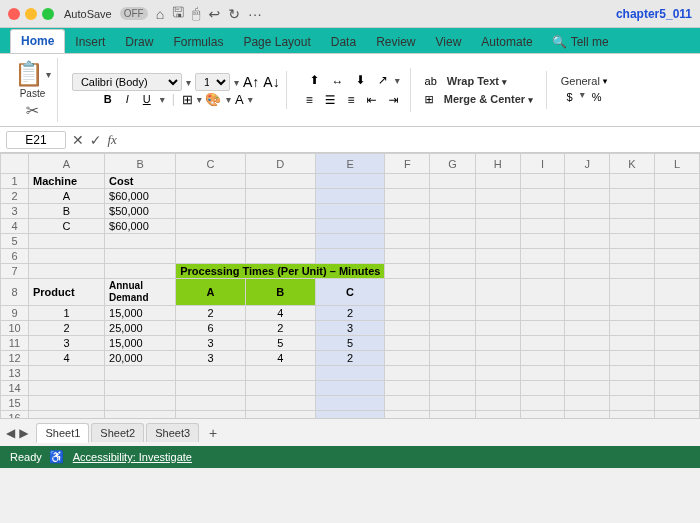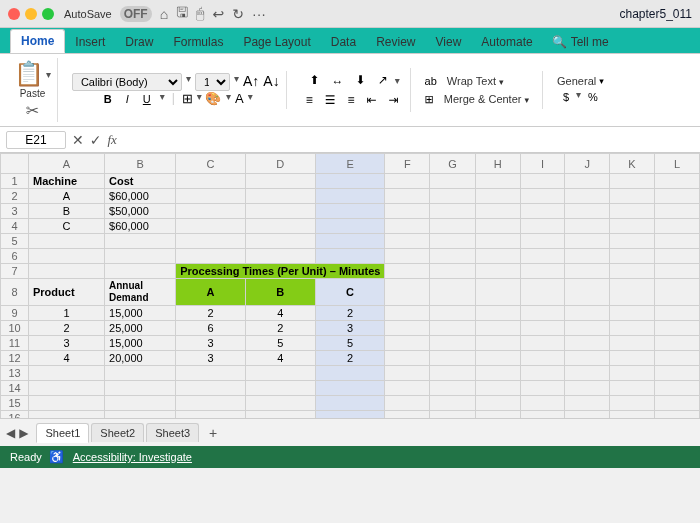--- a/index.html
+++ b/index.html
@@ -14,23 +14,23 @@
       padding: 0 8px;
       border-bottom: 1px solid #ccc;
     }
     .window-buttons { display: flex; gap: 5px; margin-right: 10px; }
     .win-btn { width: 12px; height: 12px; border-radius: 50%; border: none; cursor: pointer; }
     .win-btn.close { background: #ff5f57; }
     .win-btn.minimize { background: #ffbd2e; }
     .win-btn.maximize { background: #28c840; }
     .title-bar-center { flex: 1; display: flex; align-items: center; gap: 8px; font-size: 11px; color: #333; }
     .autosave-label { font-size: 11px; }
-    .autosave-toggle { background: #ccc; border-radius: 8px; padding: 1px 4px; font-size: 12px; color: #666; font-weight: bold; }
+    .autosave-toggle { background: #ccc; border-radius: 8px; padding: 1px 4px; font-size: 10px; color: #666; }
     .title-icon { font-size: 14px; color: #555; }
-    .title-filename { margin-left: auto; font-size: 12px; color: #0f172a; font-weight: 400; }
+    .title-filename { margin-left: auto; font-size: 12px; color: #1d4ed8; font-weight: 700; }
 
     
     .ribbon-tabs {
       background: #14b8a6;
       height: 26px;
       display: flex;
       align-items: flex-end;
       padding: 0 10px;
       border-bottom: 1px solid #ccc;
     }
@@ -57,31 +57,31 @@
       display: flex;
       align-items: center;
       gap: 8px;
       min-height: 60px;
     }
     .ribbon-group { display: flex; flex-direction: column; align-items: center; padding: 2px 6px; border-right: 1px solid #ddd; }
     .ribbon-group:last-child { border-right: none; }
     .paste-area { display: flex; align-items: center; gap: 2px; }
     .paste-icon { font-size: 24px; color: #555; }
     .paste-label { font-size: 10px; color: #333; }
-    .font-row { display: flex; align-items: flex-start; gap: 4px; }
+    .font-row { display: flex; align-items: center; gap: 4px; }
     .font-selector { border: 1px solid #ccc; border-radius: 2px; padding: 1px 4px; font-size: 11px; width: 110px; }
     .font-size-selector { border: 1px solid #ccc; border-radius: 2px; padding: 1px 4px; font-size: 11px; width: 35px; }
     .font-style-btn { border: 1px solid transparent; border-radius: 2px; padding: 1px 4px; font-size: 11px; cursor: pointer; background: transparent; }
     .bold { font-weight: bold; }
     .italic { font-style: italic; }
     .underline { text-decoration: underline; }
     .align-group { display: flex; gap: 2px; align-items: center; }
     .align-btn { border: 1px solid transparent; border-radius: 2px; padding: 2px 4px; cursor: pointer; background: transparent; font-size: 12px; }
     .wrap-merge-group { display: flex; flex-direction: column; gap: 2px; }
-    .format-btn { border: 1px solid transparent; border-radius: 2px; padding: 1px 6px; cursor: pointer; background: transparent; font-size: 11px; color: #333; }
+    .format-btn { border: 1px solid transparent; border-radius: 2px; padding: 1px 6px; cursor: pointer; background: transparent; font-size: 11px; color: #333; font-weight: bold; }
     .number-group { display: flex; flex-direction: column; align-items: center; gap: 2px; font-size: 11px; }
     .general-label { font-size: 11px; color: #333; }
     .dollar-pct { display: flex; gap: 2px; font-size: 12px; }
 
     
     .formula-bar {
       background: #fff;
       border-bottom: 1px solid #ccc;
       height: 26px;
       display: flex;

